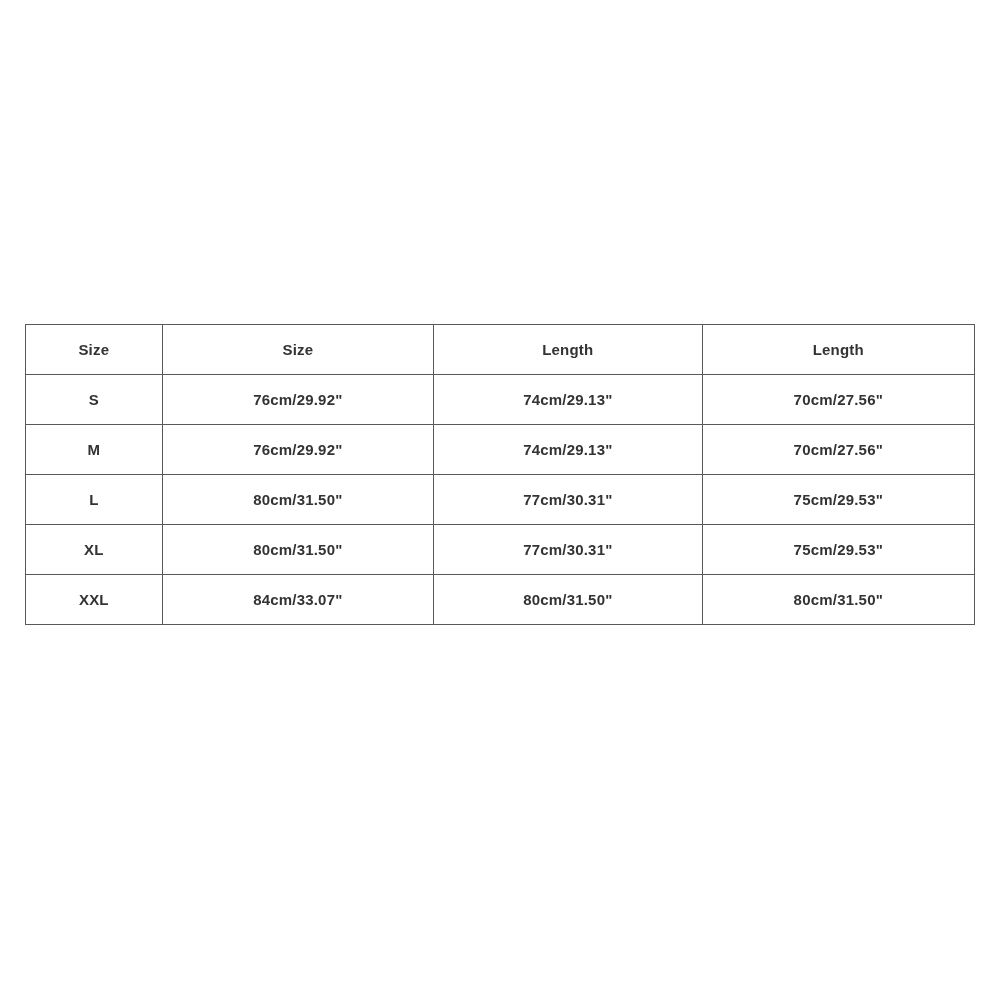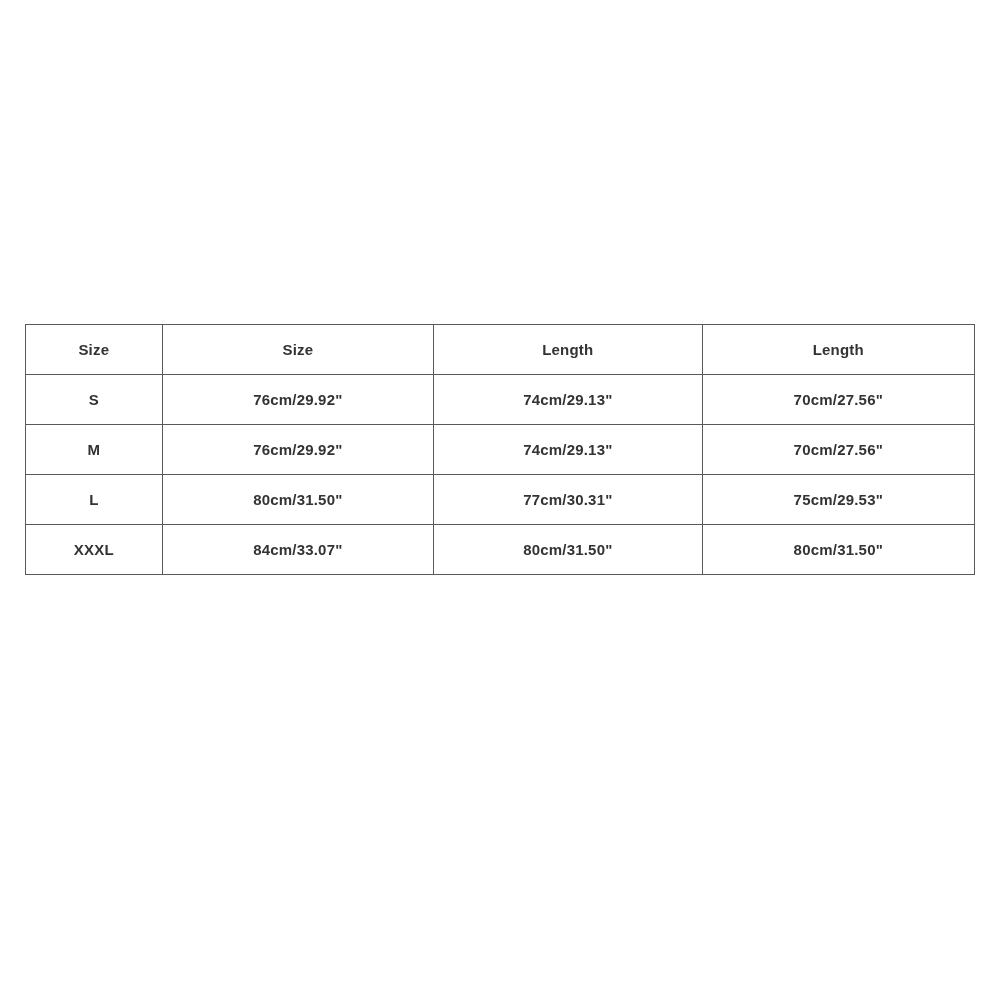--- a/index.html
+++ b/index.html
@@ -77,21 +77,27 @@
             <td>74cm/29.13"</td>
             <td>70cm/27.56"</td>
           </tr>
           <tr>
             <td>L</td>
             <td>80cm/31.50"</td>
             <td>77cm/30.31"</td>
             <td>75cm/29.53"</td>
           </tr>
           <tr>
-            <td>XXXL</td>
+            <td>XL</td>
+            <td>80cm/31.50"</td>
+            <td>77cm/30.31"</td>
+            <td>75cm/29.53"</td>
+          </tr>
+          <tr>
+            <td>XXL</td>
             <td>84cm/33.07"</td>
             <td>80cm/31.50"</td>
             <td>80cm/31.50"</td>
           </tr>
         </tbody>
     </table>
   </div>
 </div>
 
 </body></html>

